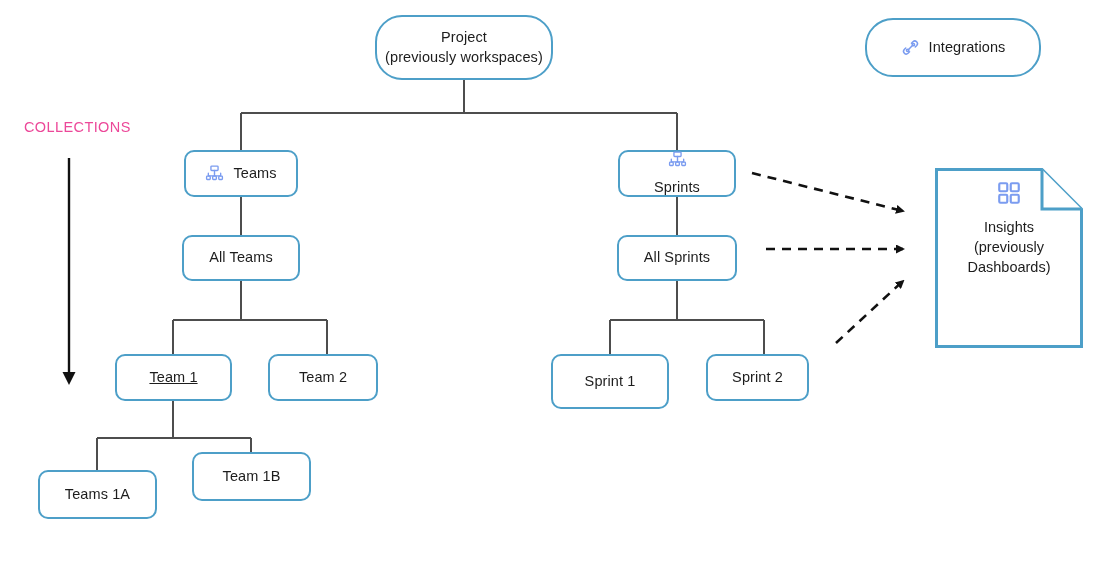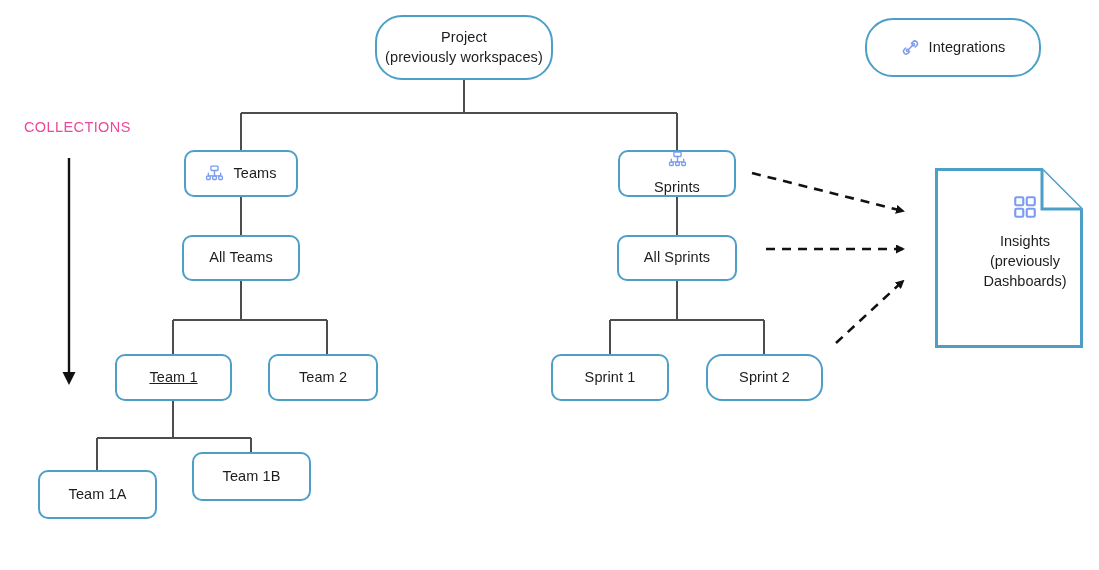--- a/index.html
+++ b/index.html
@@ -80,29 +80,29 @@
     width: 148px;
     height: 180px;
   }
   #insights-doc .doc-svg {
     position: absolute;
     left: 0;
     top: 0;
   }
   #insights-doc .doc-inner {
     position: absolute;
-    left: 16px;
+    left: 0;
     top: 0;
     width: 148px;
     height: 180px;
     display: flex;
     flex-direction: column;
     align-items: center;
     justify-content: flex-start;
-    padding-top: 26px;
+    padding-top: 12px;
     box-sizing: border-box;
   }
   #insights-doc .doc-text {
     margin-top: 11px;
     font-size: 14.5px;
     line-height: 1.38;
     text-align: center;
     white-space: pre-line;
     color: #1d1d1d;
   }
@@ -225,30 +225,30 @@
   </div>
 
   <div class="node" style="left:115px; top:354px; width:117px; height:47px;text-decoration:underline;">
     <span class="label">Team 1</span>
   </div>
 
   <div class="node" style="left:268px; top:354px; width:110px; height:47px;">
     <span class="label">Team 2</span>
   </div>
 
-  <div class="node" style="left:551px; top:354px; width:118px; height:47px;align-items:center;">
+  <div class="node" style="left:551px; top:354px; width:118px; height:55px;align-items:center;">
     <span class="label">Sprint 1</span>
   </div>
 
-  <div class="node" style="left:706px; top:354px; width:117px; height:47px;border-radius:16px;">
+  <div class="node" style="left:706px; top:354px; width:103px; height:47px;">
     <span class="label">Sprint 2</span>
   </div>
 
   <div class="node" style="left:38px; top:470px; width:119px; height:49px;">
-    <span class="label">Team 1A</span>
+    <span class="label">Teams 1A</span>
   </div>
 
   <div class="node" style="left:192px; top:452px; width:119px; height:49px;">
     <span class="label">Team 1B</span>
   </div>
 
   <div id="insights-doc">
     <svg class="doc-svg" width="148" height="180" viewBox="0 0 148 180">
       <path d="M1.5,1.5 H107 L146.5,41 V178.5 H1.5 Z" fill="#ffffff" stroke="#4d9fc8" stroke-width="3"></path>
       <path d="M107,1.5 V41 H146.5" fill="#ffffff" stroke="#4d9fc8" stroke-width="3"></path>

